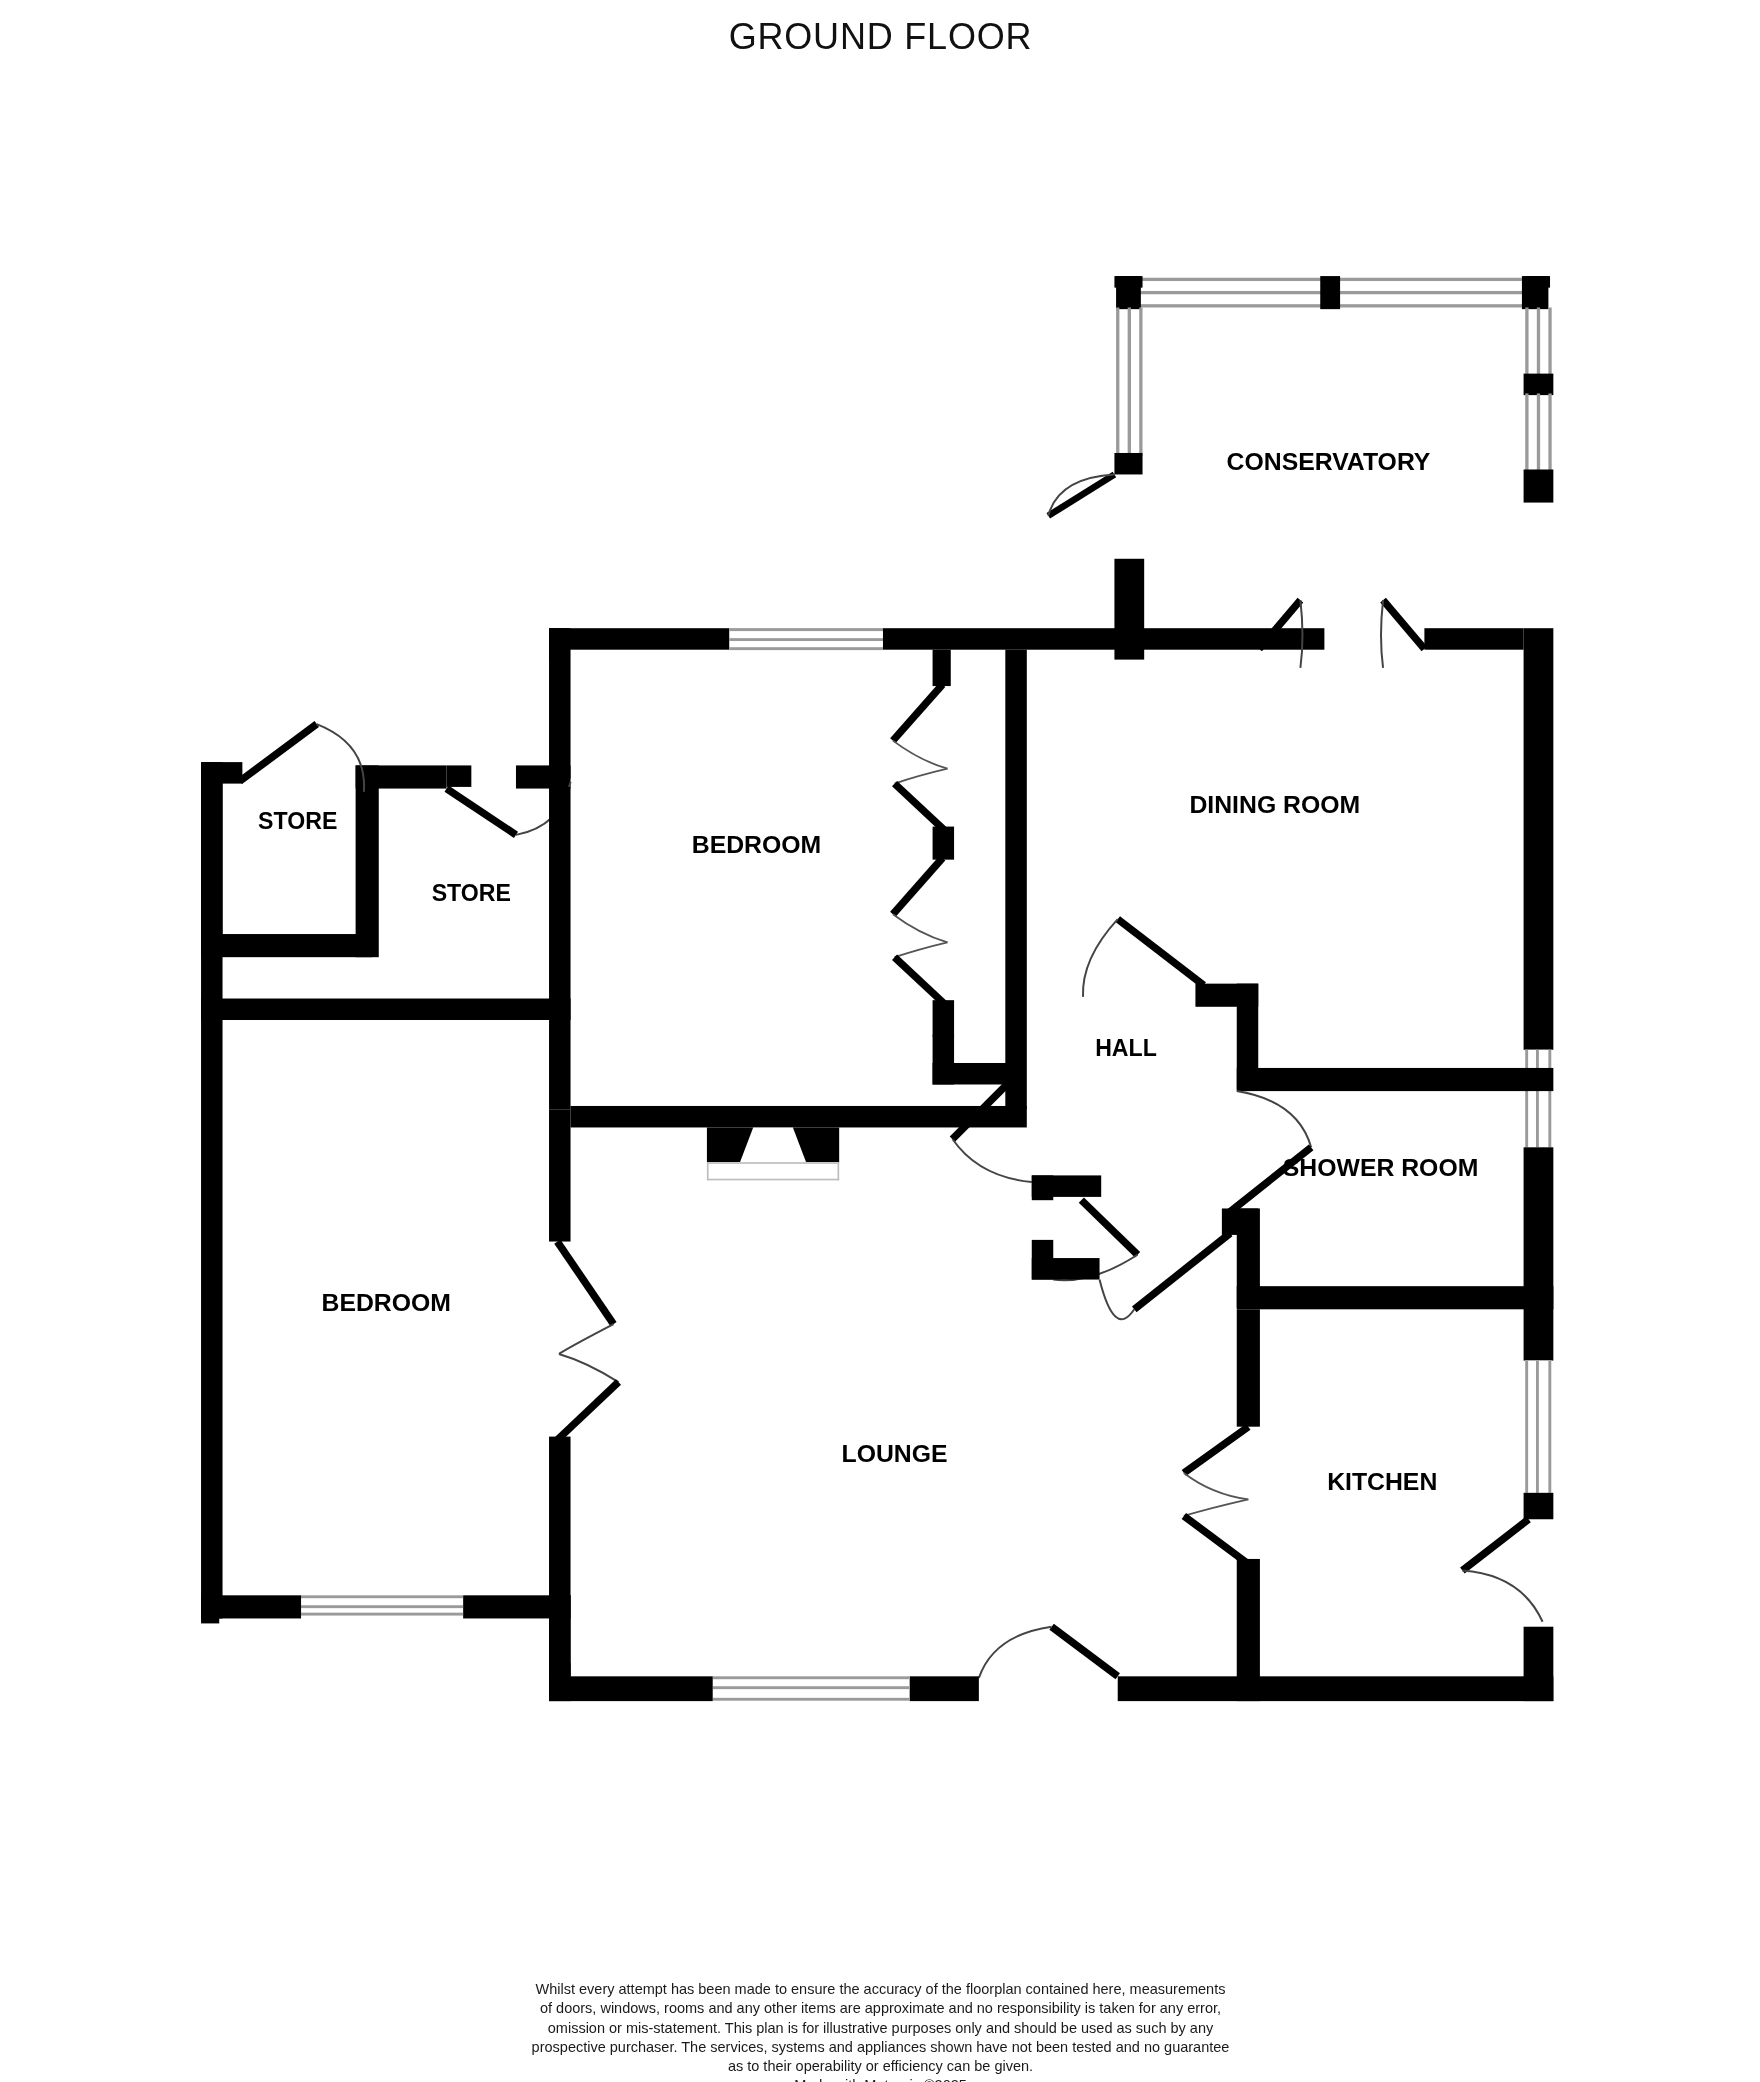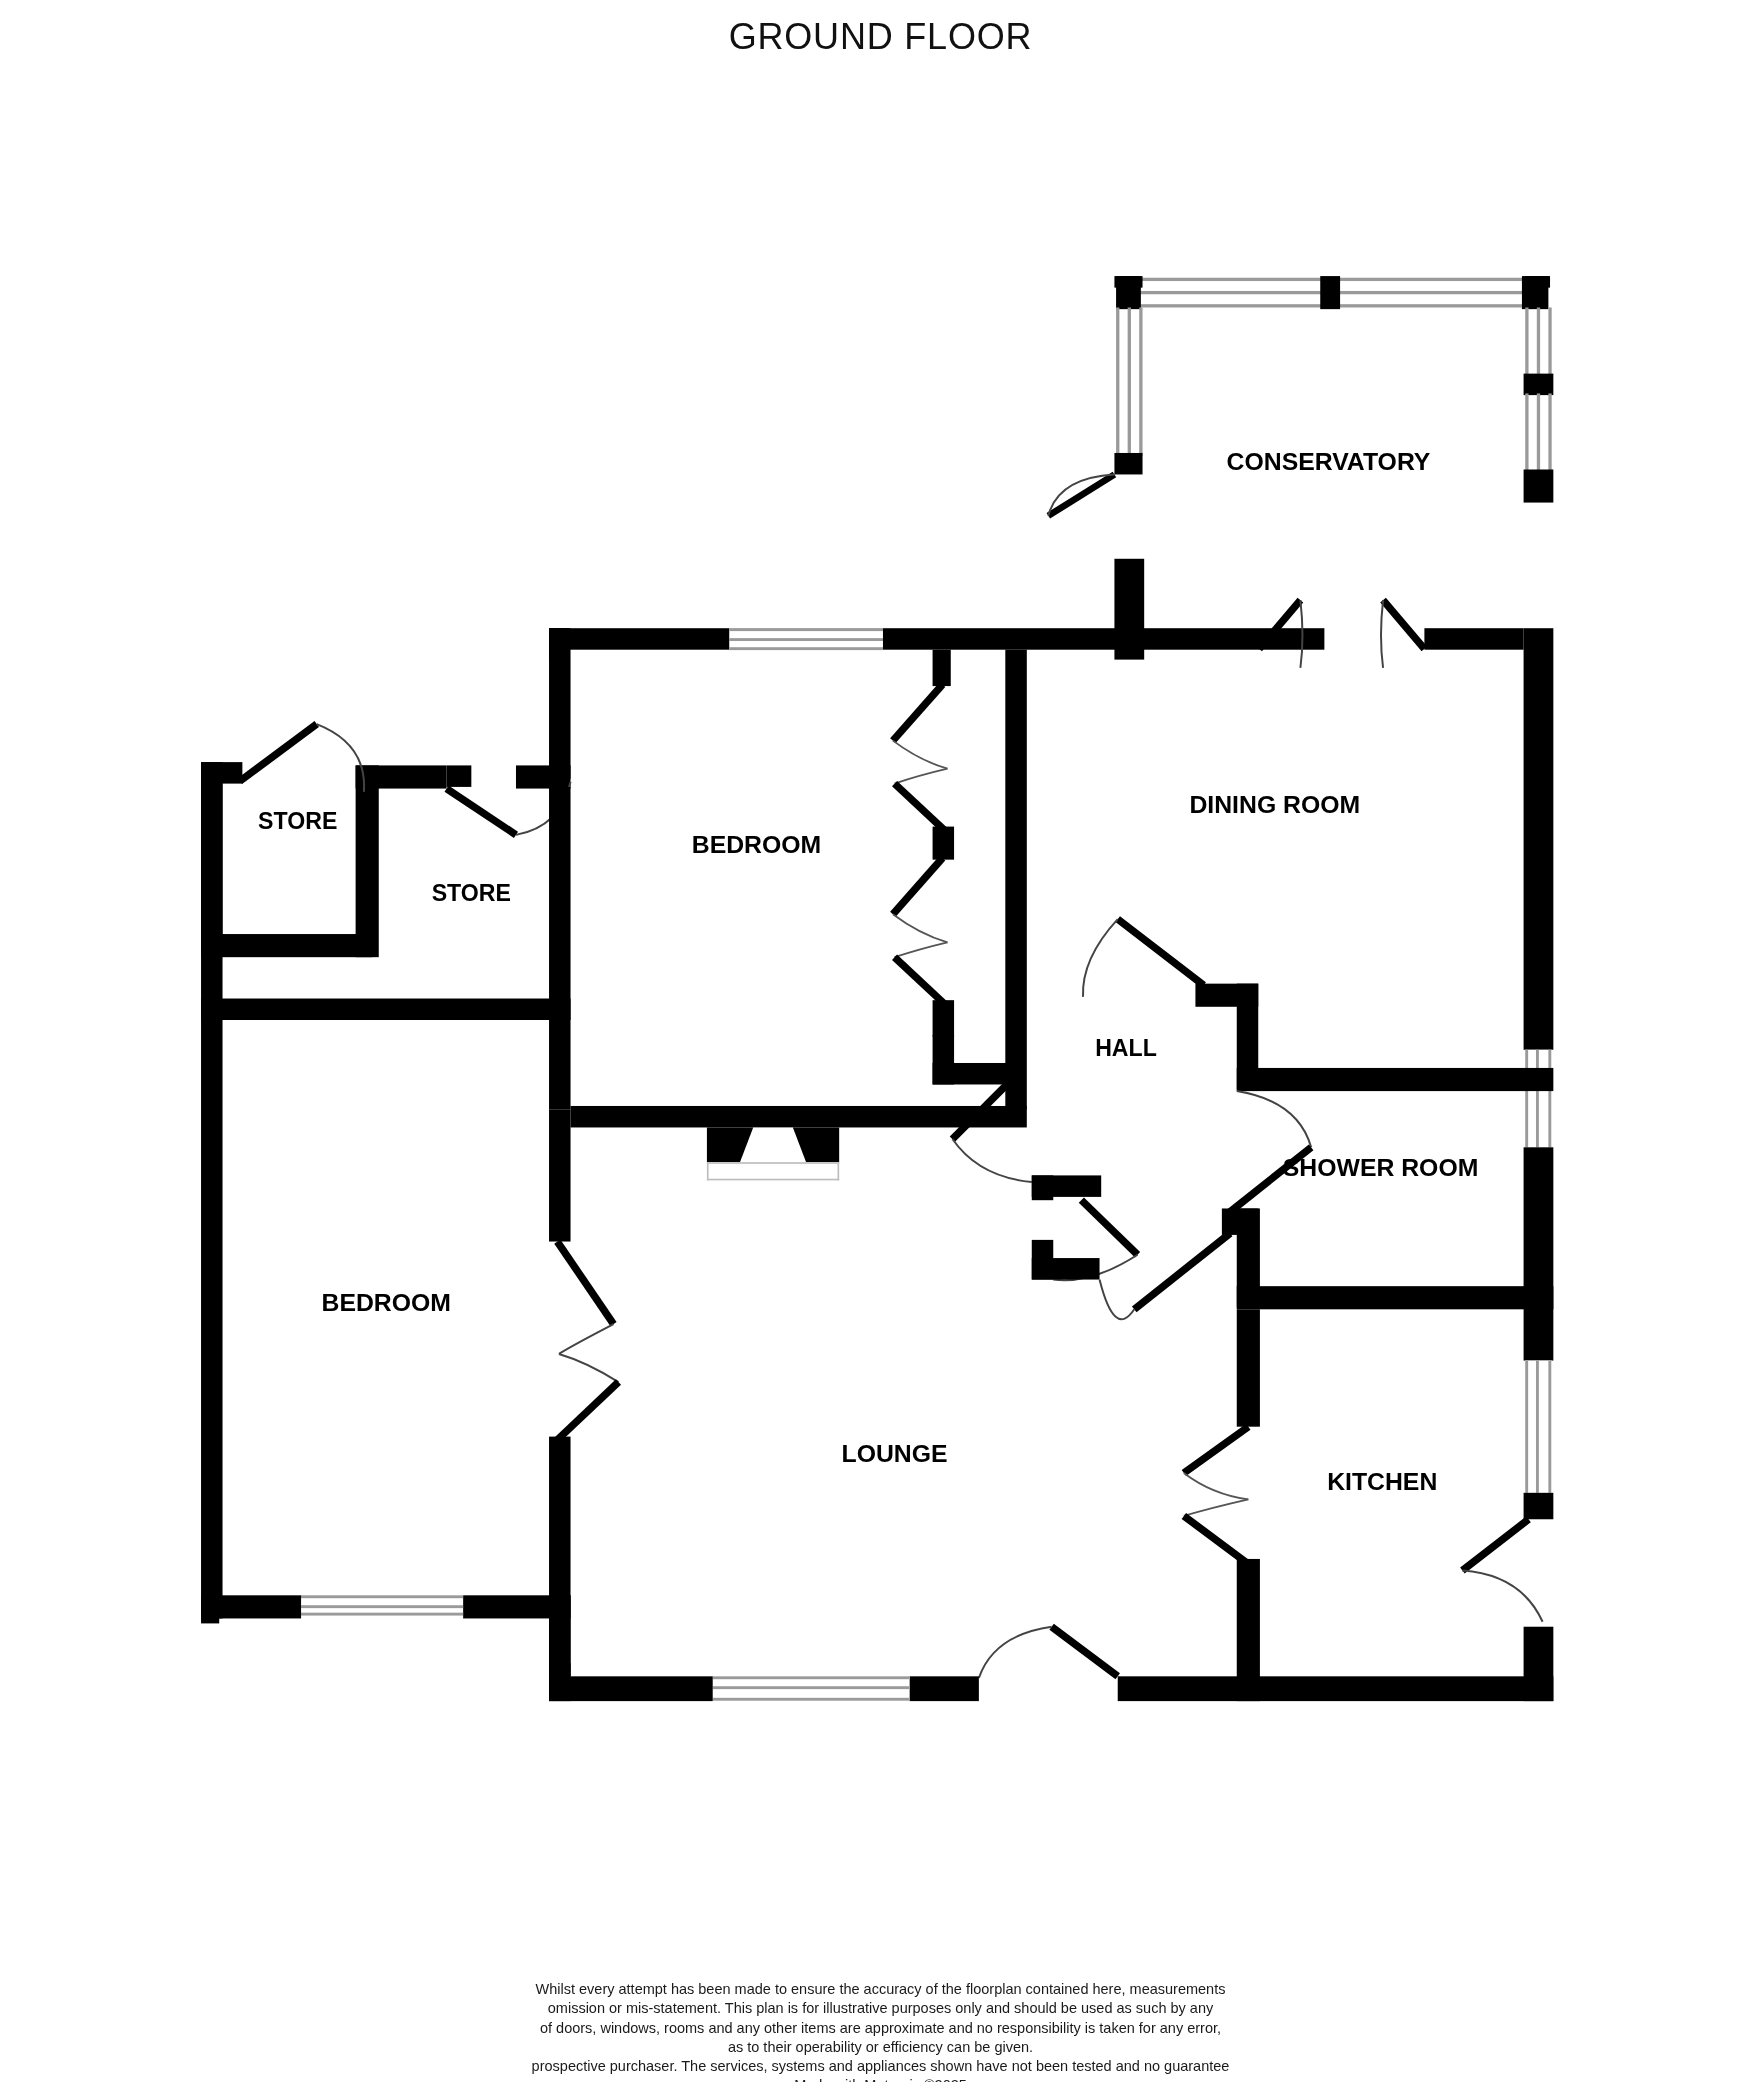--- a/index.html
+++ b/index.html
@@ -258,21 +258,21 @@
       <text class="rmlbl" x="1670" y="1423" font-size="30">SHOWER ROOM</text>
       <text class="rmlbl" x="467" y="1586" font-size="30">BEDROOM</text>
       <text class="rmlbl" x="1082" y="1769" font-size="30">LOUNGE</text>
       <text class="rmlbl" x="1672" y="1802" font-size="30">KITCHEN</text>
     </g>
 
   </svg>
 
   <div id="footer">
     <span class="ln">Whilst every attempt has been made to ensure the accuracy of the floorplan contained here, measurements</span>
+    <span class="ln">of doors, windows, rooms and any other items are approximate and no responsibility is taken for any error,</span>
     <span class="ln">omission or mis-statement. This plan is for illustrative purposes only and should be used as such by any</span>
-    <span class="ln">of doors, windows, rooms and any other items are approximate and no responsibility is taken for any error,</span>
+    <span class="ln">prospective purchaser. The services, systems and appliances shown have not been tested and no guarantee</span>
     <span class="ln">as to their operability or efficiency can be given.</span>
-    <span class="ln">prospective purchaser. The services, systems and appliances shown have not been tested and no guarantee</span>
     <span class="ln">Made with Metropix ©2025</span>
   </div>
 
 </div>
 
 
 </body></html>

